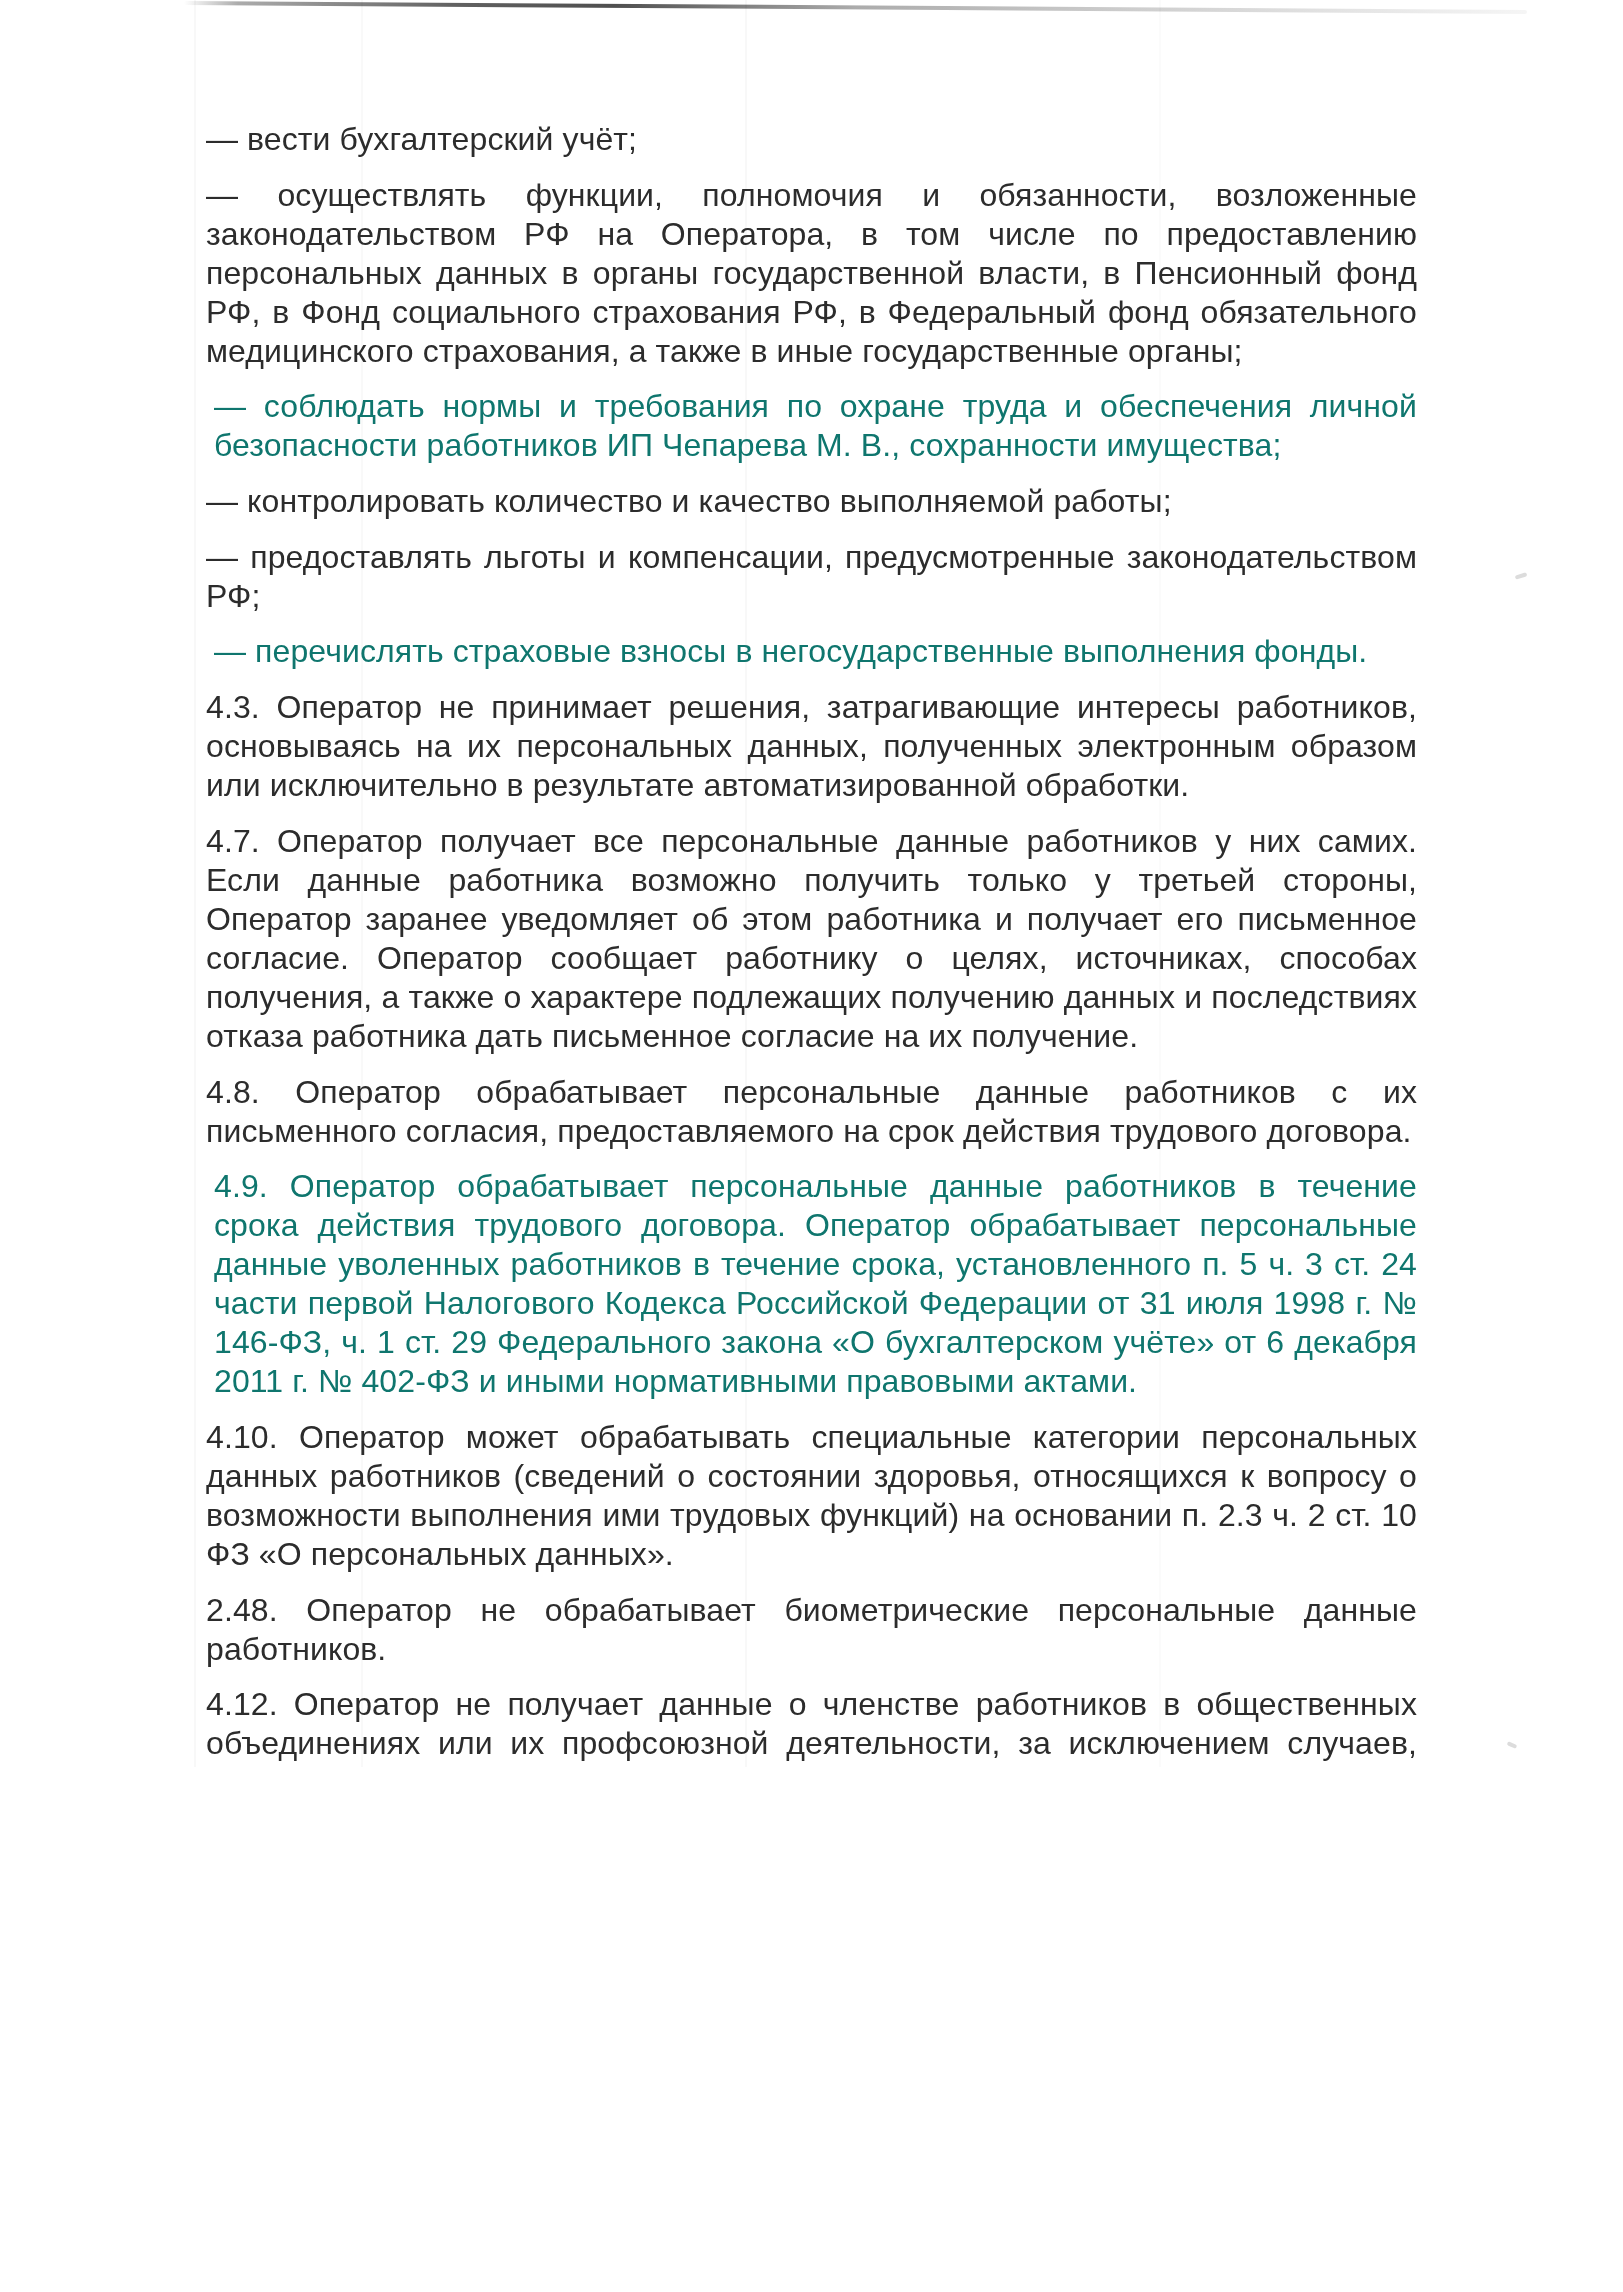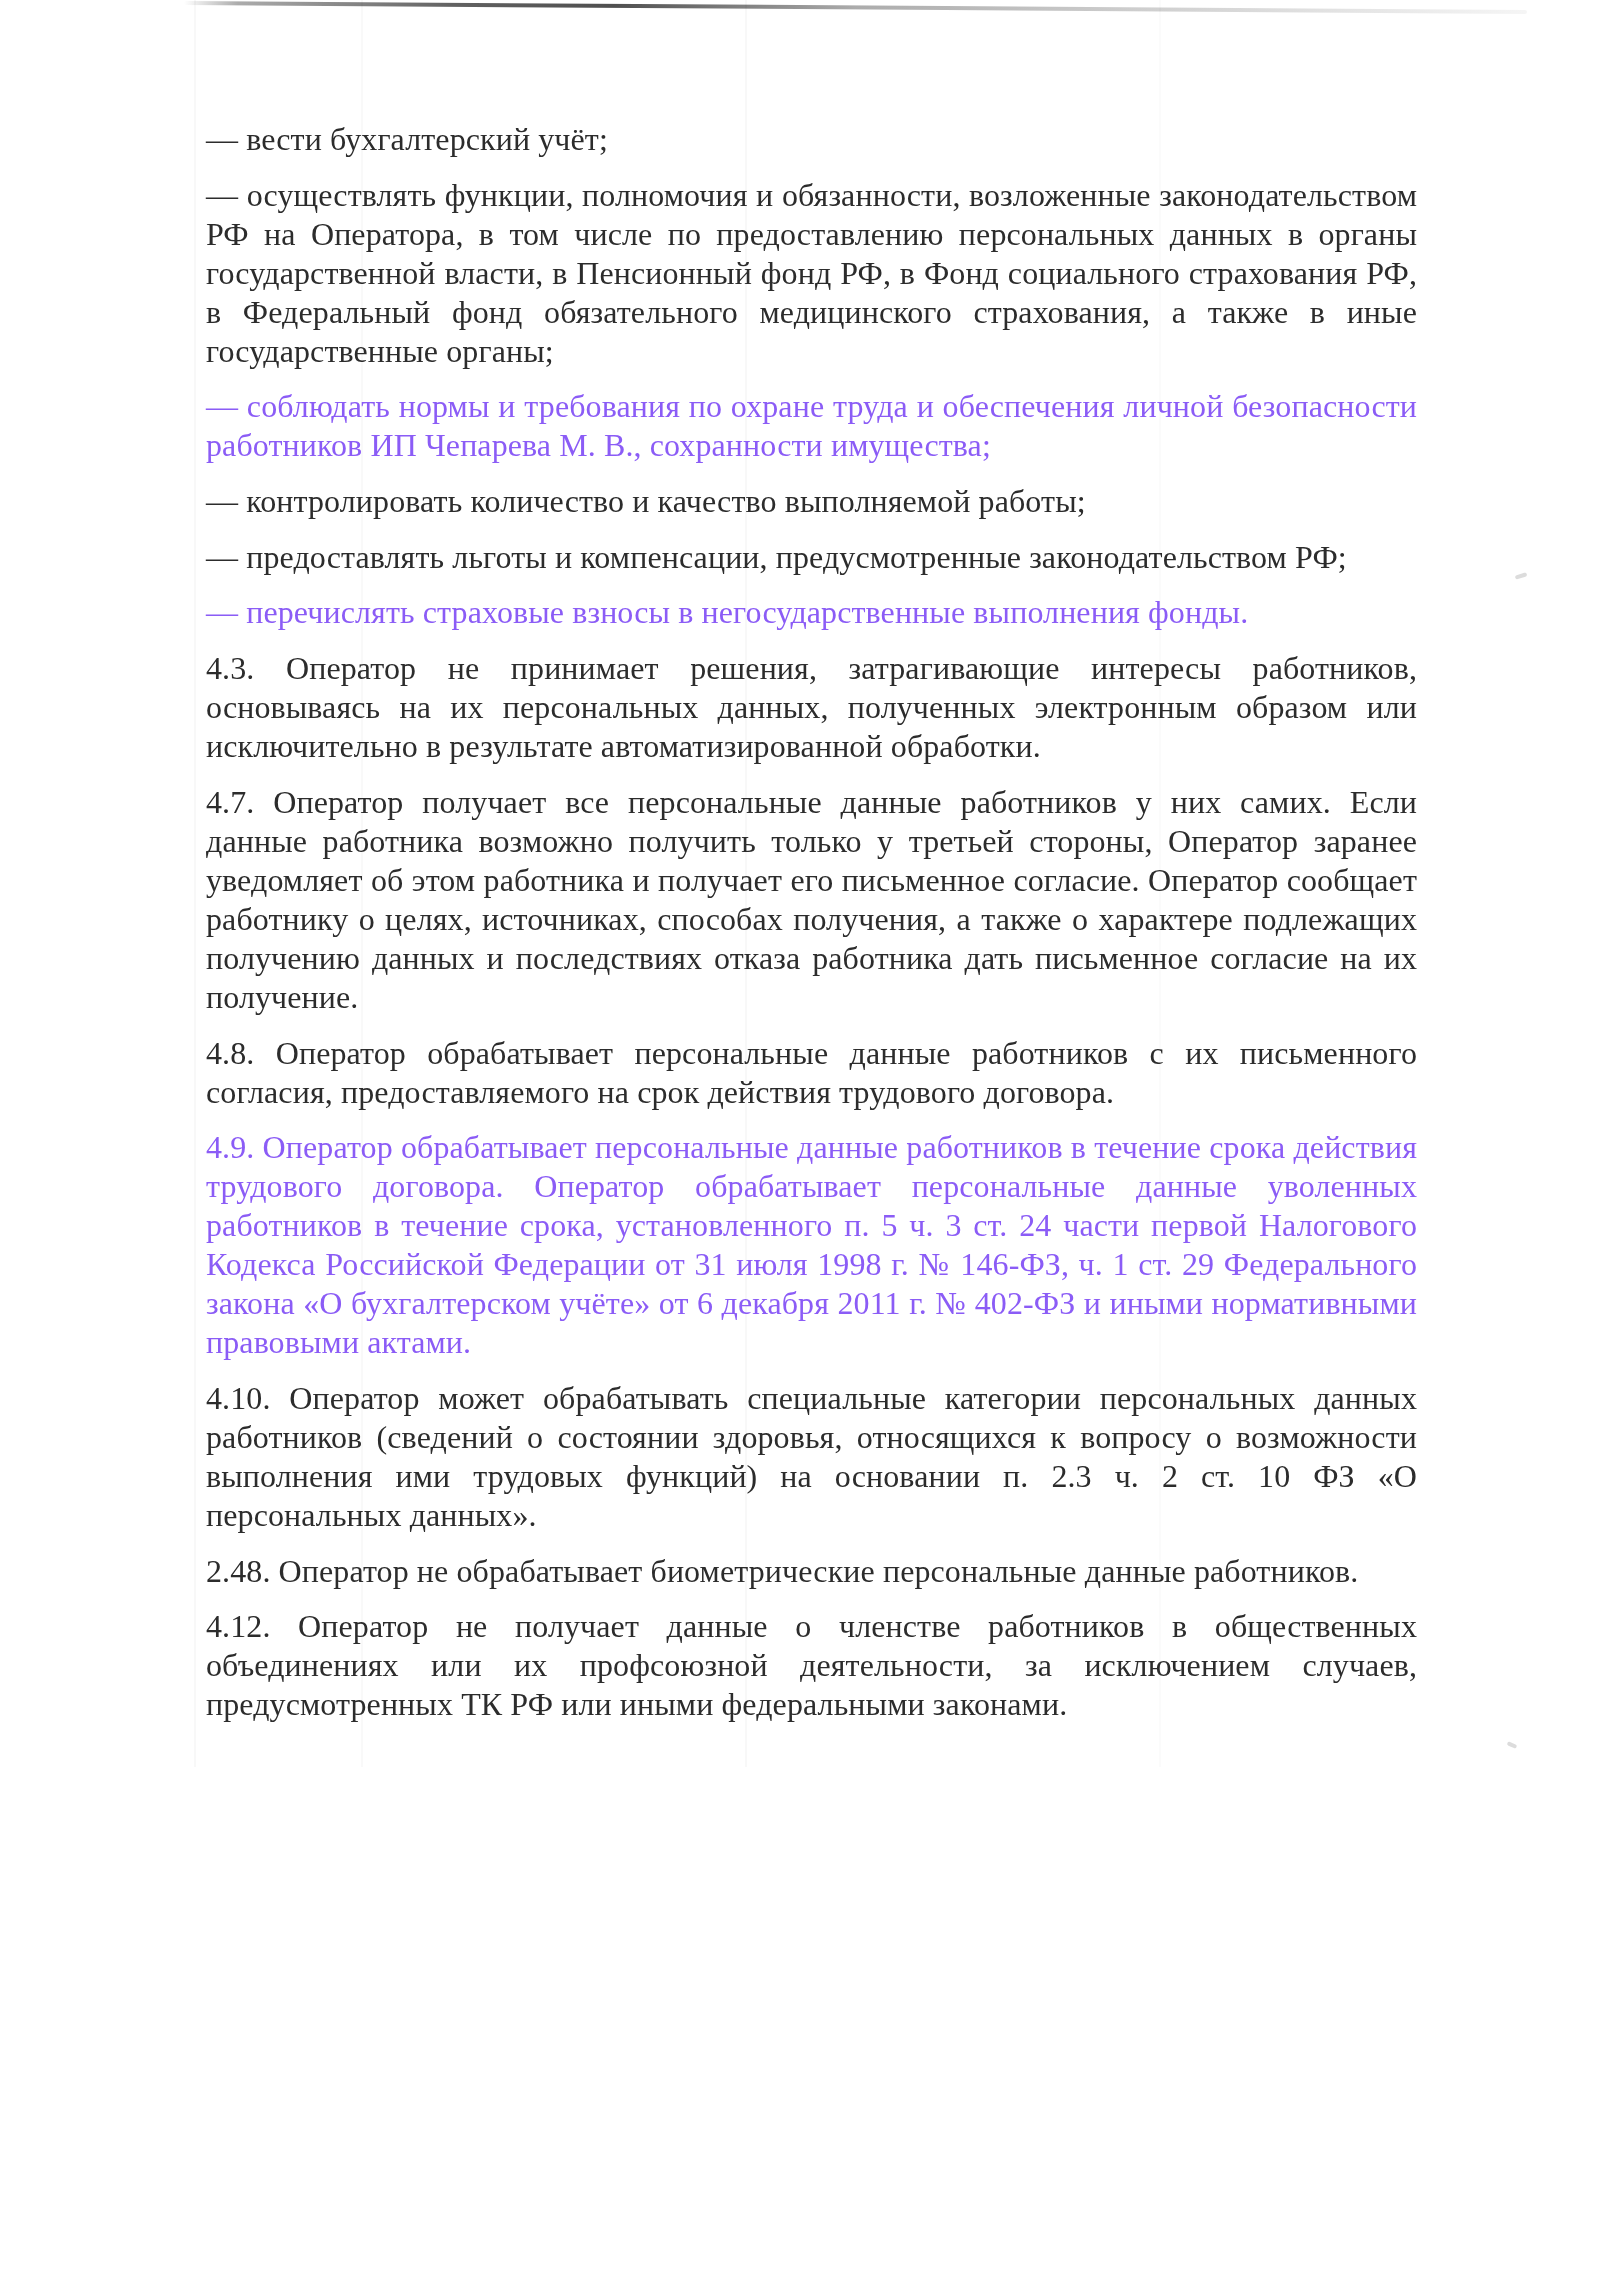--- a/index.html
+++ b/index.html
@@ -6,39 +6,39 @@
     margin: 0;
     padding: 0;
     background: #ffffff;
   }
   .page {
     position: relative;
     width: 1623px;
     height: 1767px;
     background: #ffffff;
     overflow: hidden;
-    font-family: Liberation Serif, serif;
+    font-family: Liberation Sans, sans-serif;
   }
   .doc-body {
     position: absolute;
     left: 206px;
     top: 120px;
     width: 1211px;
     color: #2c2c2c;
     font-size: 32px;
     line-height: 39px;
     text-align: justify;
     letter-spacing: 0.1px;
   }
   .doc-body p {
     margin: 0 0 16.7px 0;
     padding: 0;
   }
   
-  .doc-body p.faded { color: #8b5cf6; }
+  .doc-body p.faded { color: #0f766e; margin-left: 8px; }
 
   
   .scan-top-line {
     position: absolute;
     left: 184px;
     top: 1px;
     width: 1343px;
     height: 3.9px;
     transform: rotate(0.38deg);
     transform-origin: left top;

